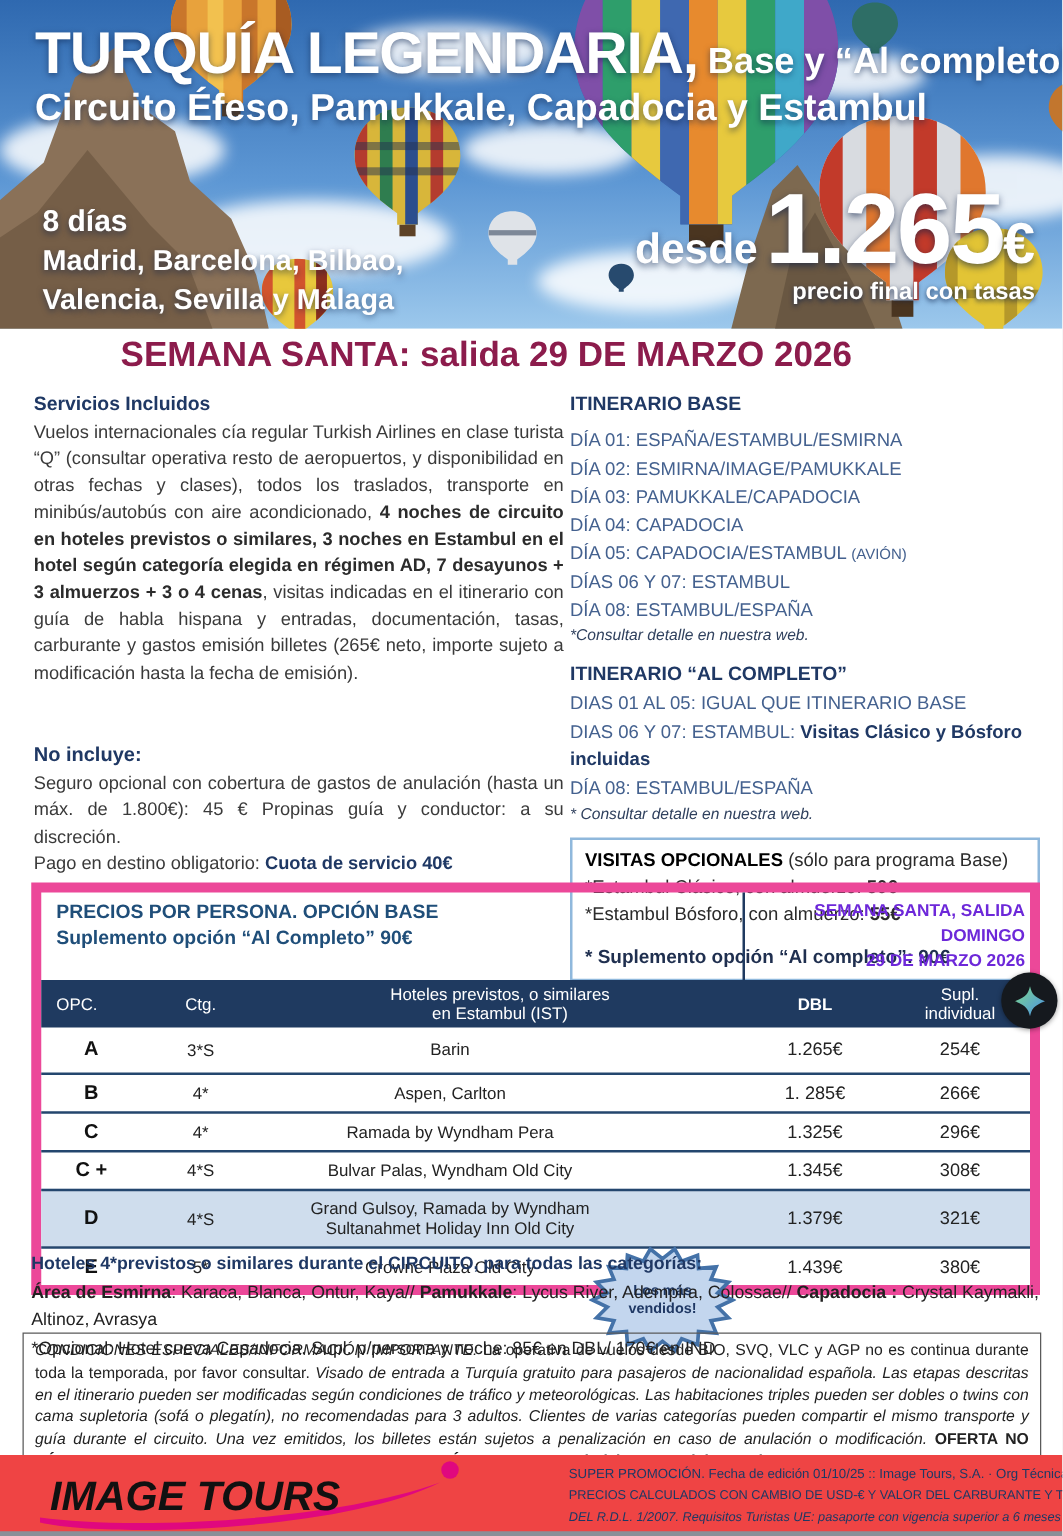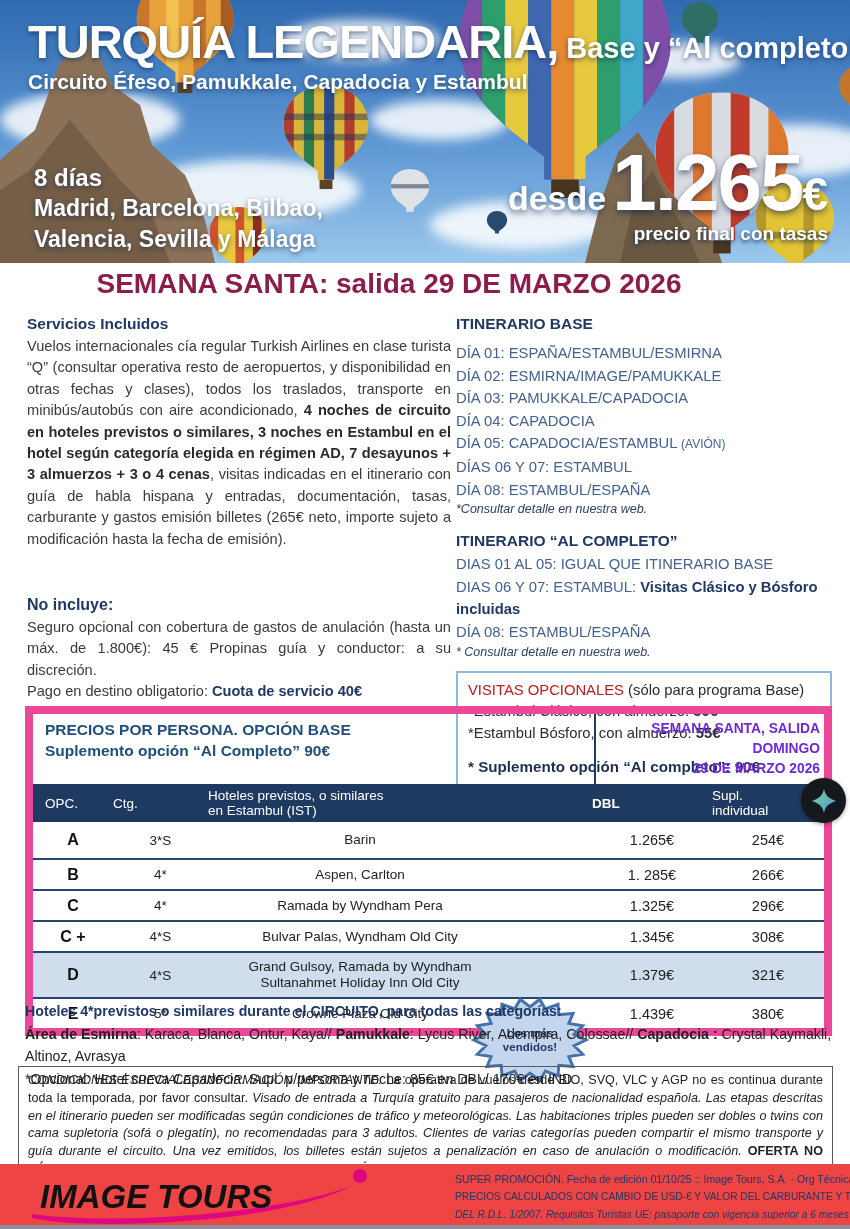--- a/index.html
+++ b/index.html
@@ -6,21 +6,21 @@
   body { background:#e8e8e8; font-family:"Liberation Sans", sans-serif; }
   .page { position:relative; width:850px; height:1229px; margin:0 auto; background:#ffffff; overflow:hidden; }
 
   
   .hero { position:absolute; top:0; left:0; width:850px; height:263px; overflow:hidden; }
   .hero svg { position:absolute; top:0; left:0; }
   .hero-text { position:absolute; color:#fff; text-shadow:0 2px 5px rgba(10,30,70,.55); }
   .hero-title { top:14px; left:28px; white-space:nowrap; }
   .hero-title .big { font-size:47px; font-weight:bold; letter-spacing:-1px; }
   .hero-title .small { font-size:29px; font-weight:bold; }
-  .hero-subtitle { top:70px; left:28px; font-size:21px; font-weight:bold; }
+  .hero-subtitle { top:70px; left:28px; font-size:30px; font-weight:bold; }
   .hero-cities { top:162px; left:34px; line-height:31px; font-weight:bold; }
   .hero-cities .days { font-size:24px; }
   .hero-cities .city { font-size:23px; }
   .hero-price { position:absolute; top:148px; right:22px; text-align:right; color:#fff; }
   .price-row { display:flex; align-items:baseline; justify-content:flex-end; text-shadow:0 3px 6px rgba(10,30,70,.6); }
   .price-row .desde { font-size:34px; font-weight:bold; margin-right:6px; }
   .price-row .amount { font-size:80px; font-weight:bold; line-height:70px; letter-spacing:-2px; }
   .price-row .cur { font-size:46px; font-weight:bold; }
   .price-note { font-size:19px; font-weight:bold; margin-top:2px; text-shadow:0 2px 4px rgba(10,30,70,.8); }
 
@@ -36,32 +36,32 @@
   .body-par b { color:#2b2b2b; }
   .navy-bold { color:#1f3864; font-weight:bold; }
 
   .itin-day { font-size:14.8px; line-height:22.6px; color:#44618f; }
   .itin-day .plane { font-size:12px; }
   .itin-note { font-size:12.5px; font-style:italic; color:#30415e; line-height:17px; }
   .itin-bold { color:#1f3864; font-weight:bold; }
 
   .visits-box { border:2px solid #8fb8dc; margin-top:10px; padding:7px 10px 9px 10px; }
   .visits-box .line { font-size:14.8px; line-height:21.5px; color:#2b2b2b; }
-  .visits-title { font-weight:normal; color:#b91c1c; }
+  .visits-title { font-weight:bold; color:#000000; }
   .visits-sup { font-size:15.2px; font-weight:bold; color:#1f2f4f; margin-top:14px; }
 
   
   .price-table { position:absolute; top:706px; left:25px; width:807px; border:8px solid #ec4899; }
   .pt-head1 { display:grid; grid-template-columns:561px 1fr; }
   .pt-head1-left { padding:5px 0 5px 12px; font-size:15.5px; font-weight:bold; color:#1f4e79; line-height:21px; }
   .pt-head1-right { border-left:2px solid #1f3a60; text-align:right; font-size:13.8px; font-weight:bold;
                     color:#6d28d9; padding:5px 4px; line-height:20px; }
   .pt-head2 { display:grid; grid-template-columns:80px 95px 1fr 120px 112px; background:#1f3a60; color:#fff;
               align-items:center; height:38px; font-size:13.5px; }
-  .pt-head2 > div { line-height:15px; }
+  .pt-head2 > div { text-align:center; line-height:15px; }
   .pt-head2 .c-opc { text-align:left; padding-left:12px; }
   .pt-head2 .c-dbl { font-weight:bold; }
   .pt-body { position:relative; }
   .pt-row { display:grid; grid-template-columns:80px 95px 1fr 120px 112px; align-items:center; border-top:2px solid #24466e; }
   .pt-row:first-child { border-top:none; }
   .pt-row > div { text-align:center; }
   .pt-row .r-opc { font-weight:bold; font-size:16px; color:#111; }
   .pt-row .r-ctg { font-size:13.5px; color:#222; }
   .pt-row .r-hot { font-size:13.5px; color:#222; line-height:16px; padding:0 90px 0 10px; }
   .pt-row .r-dbl, .pt-row .r-sup { font-size:14.5px; color:#222; }

